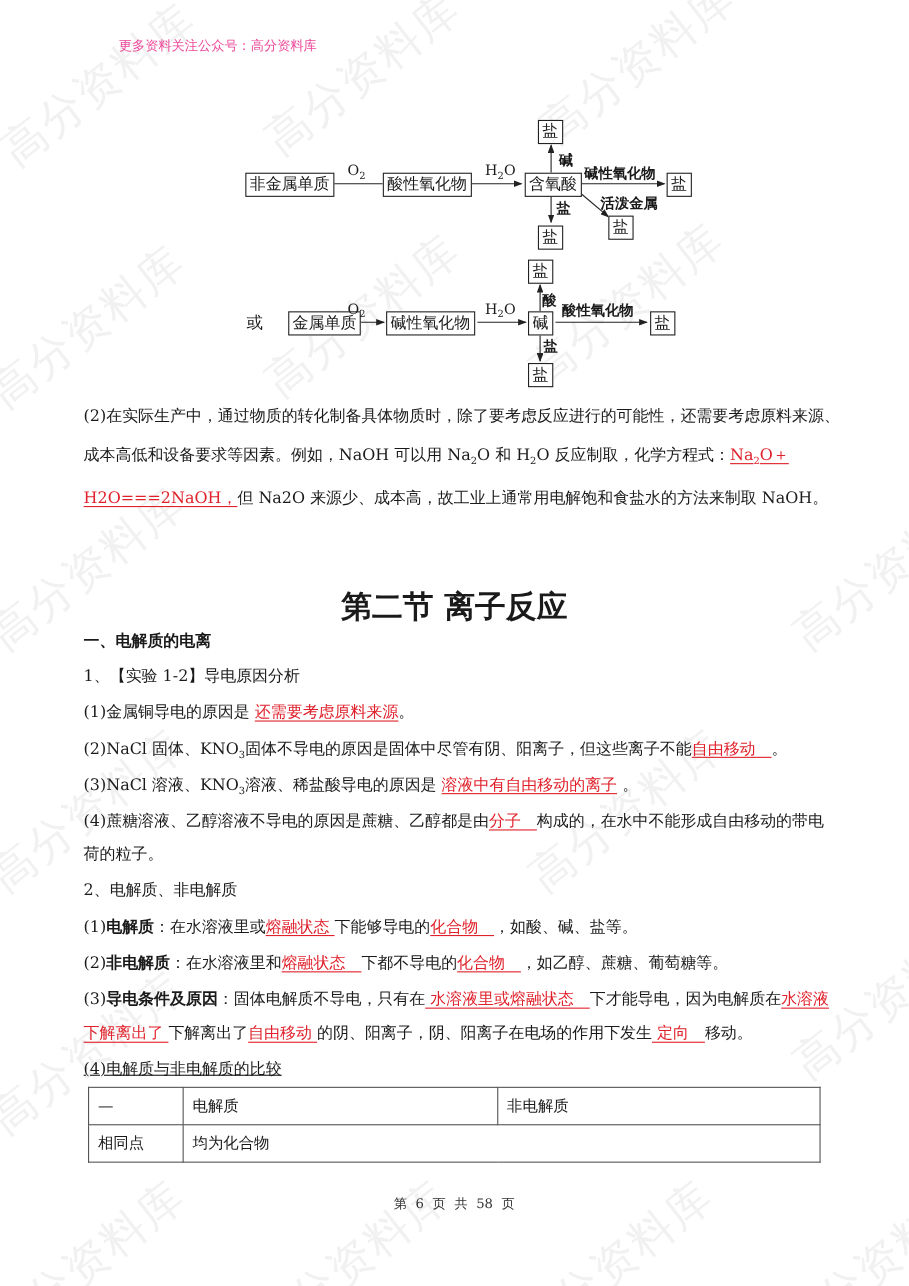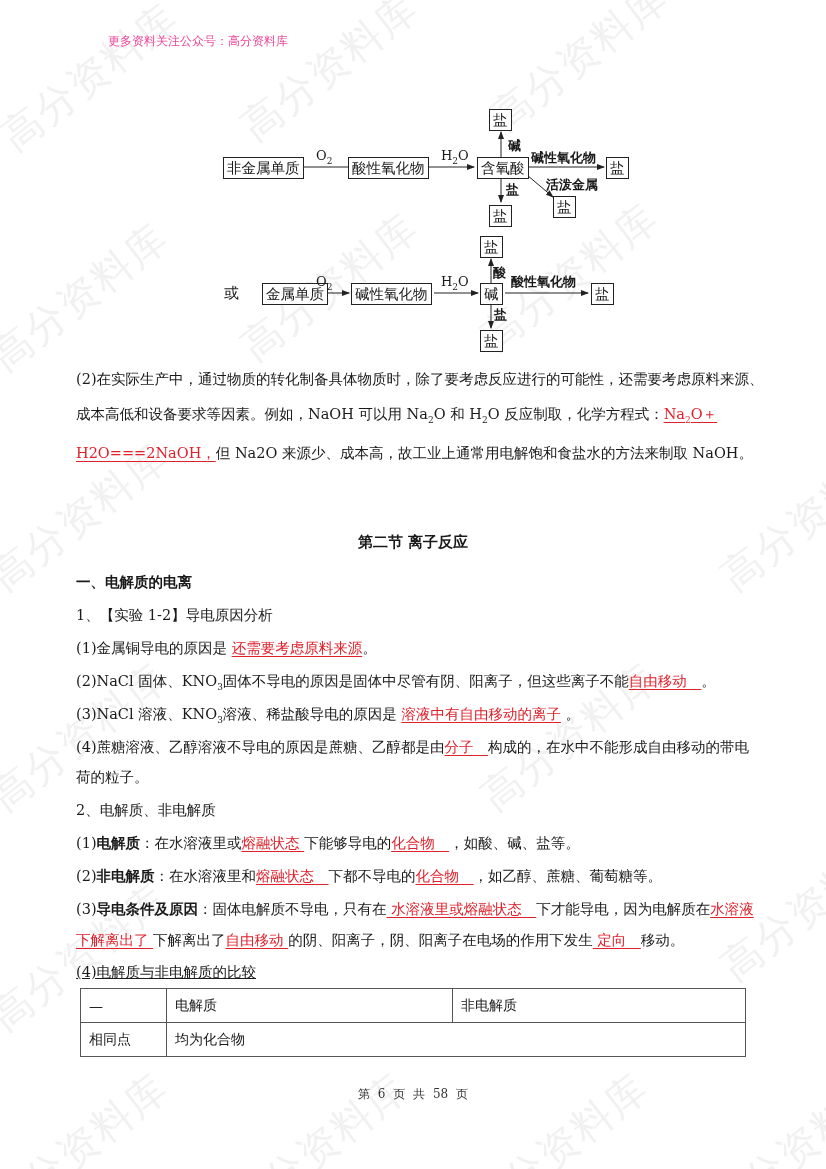--- a/index.html
+++ b/index.html
@@ -12,21 +12,21 @@
 
   .diagram { position: absolute; left: 0; top: 0; width: 826px; height: 360px; z-index: 2; }
   .dbox { position: absolute; border: 1px solid #222; background: #fff; font-size: 14.5px; line-height: 20px; text-align: center; padding: 0 3px; white-space: nowrap; }
   .dlabel { position: absolute; font-size: 13px; white-space: nowrap; font-weight: bold; }
   .dlabel.light { font-weight: normal; font-size: 13px; }
   .dlabel sub { font-size: 9px; }
 
   .line { position: absolute; left: 76px; font-size: 14.5px; line-height: 20px; white-space: nowrap; z-index: 2; }
   .red { color: #e0202a; font-weight: normal; text-decoration: underline; text-decoration-color: #e0202a; text-underline-offset: 3px; }
   .b { font-weight: bold; }
-  .title { position: absolute; left: 0; width: 826px; text-align: center; top: 533px; font-size: 15px; font-weight: bold; font-family: "DejaVu Sans", sans-serif; z-index: 2; }
+  .title { position: absolute; left: 0; width: 826px; text-align: center; top: 533px; font-size: 28px; font-weight: bold; font-family: "DejaVu Sans", sans-serif; z-index: 2; }
   .sec { position: absolute; left: 76px; top: 573px; font-size: 14.5px; font-weight: bold; font-family: "DejaVu Sans", sans-serif; z-index: 2; }
 
   table.cmp { position: absolute; left: 80px; top: 988px; width: 666px; border-collapse: collapse; font-size: 14px; z-index: 2; background: transparent; }
   table.cmp td { border: 1.5px solid #555; height: 34px; padding: 0 8px; vertical-align: middle; }
 
   .footer { position: absolute; left: 0; width: 826px; text-align: center; top: 1086px; font-size: 12px; color: #333; z-index: 2; word-spacing: 4px; }
 </style>
 </head>
 <body>
 

